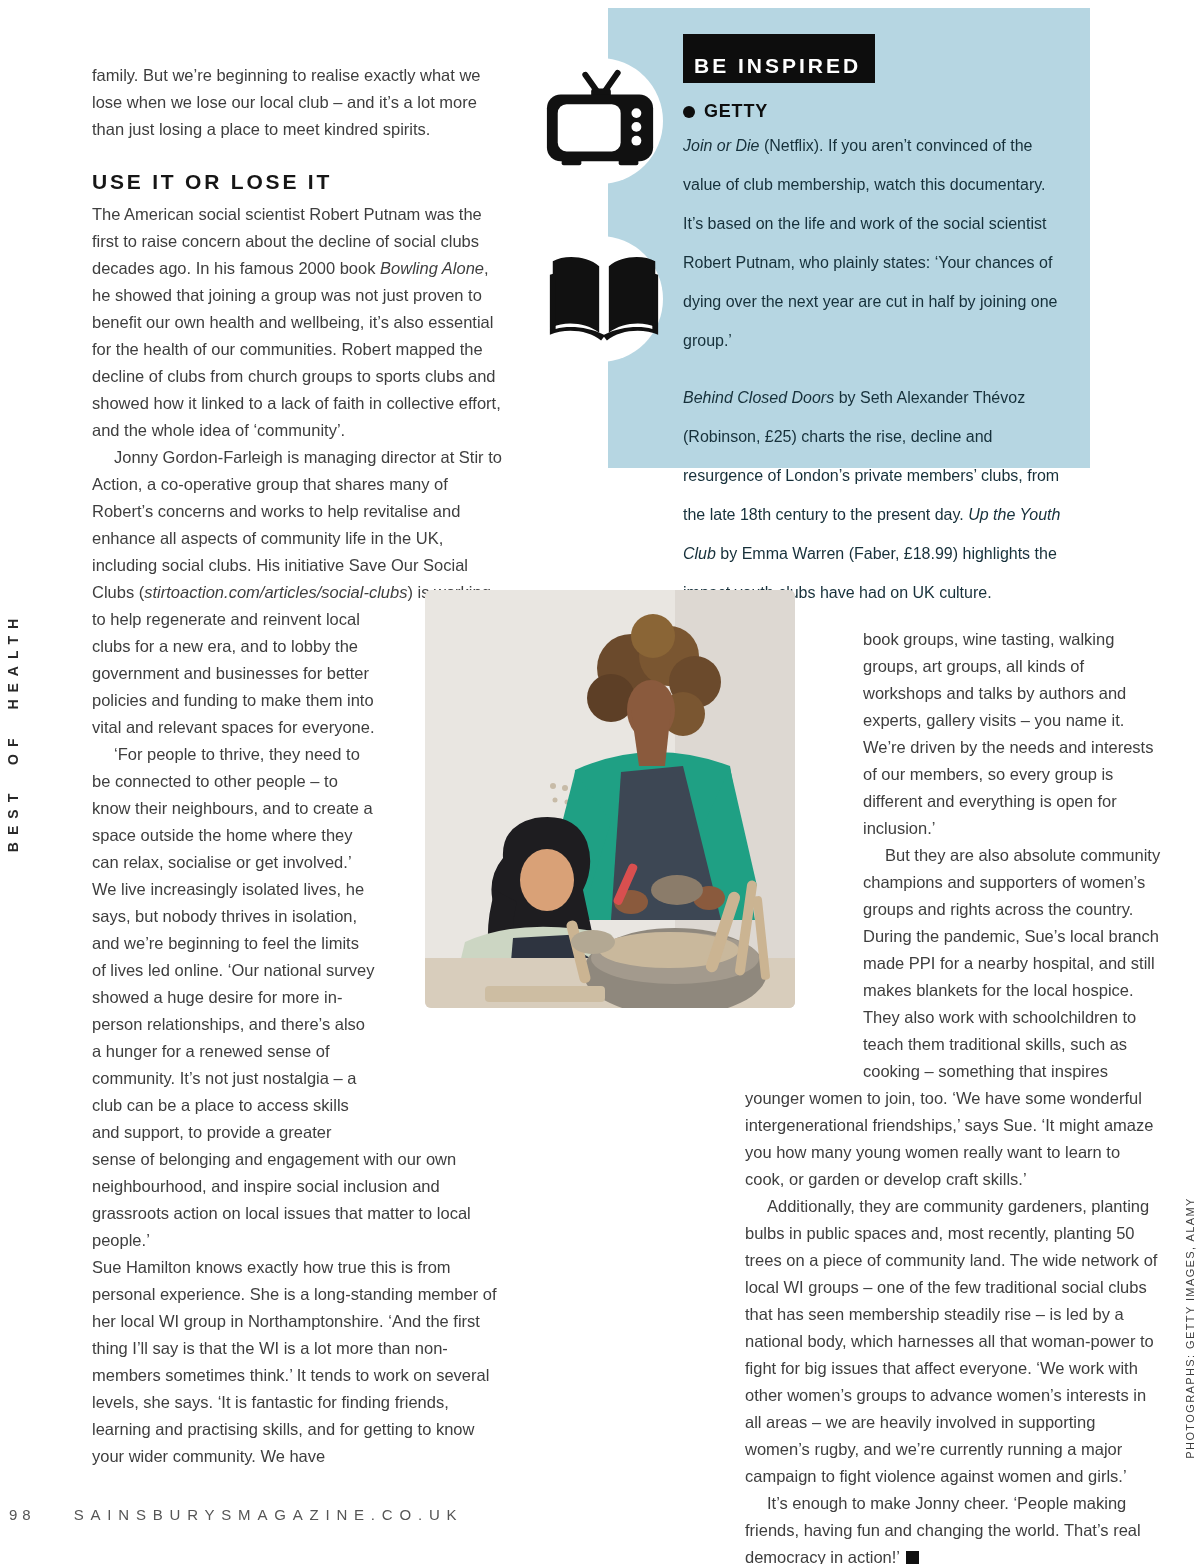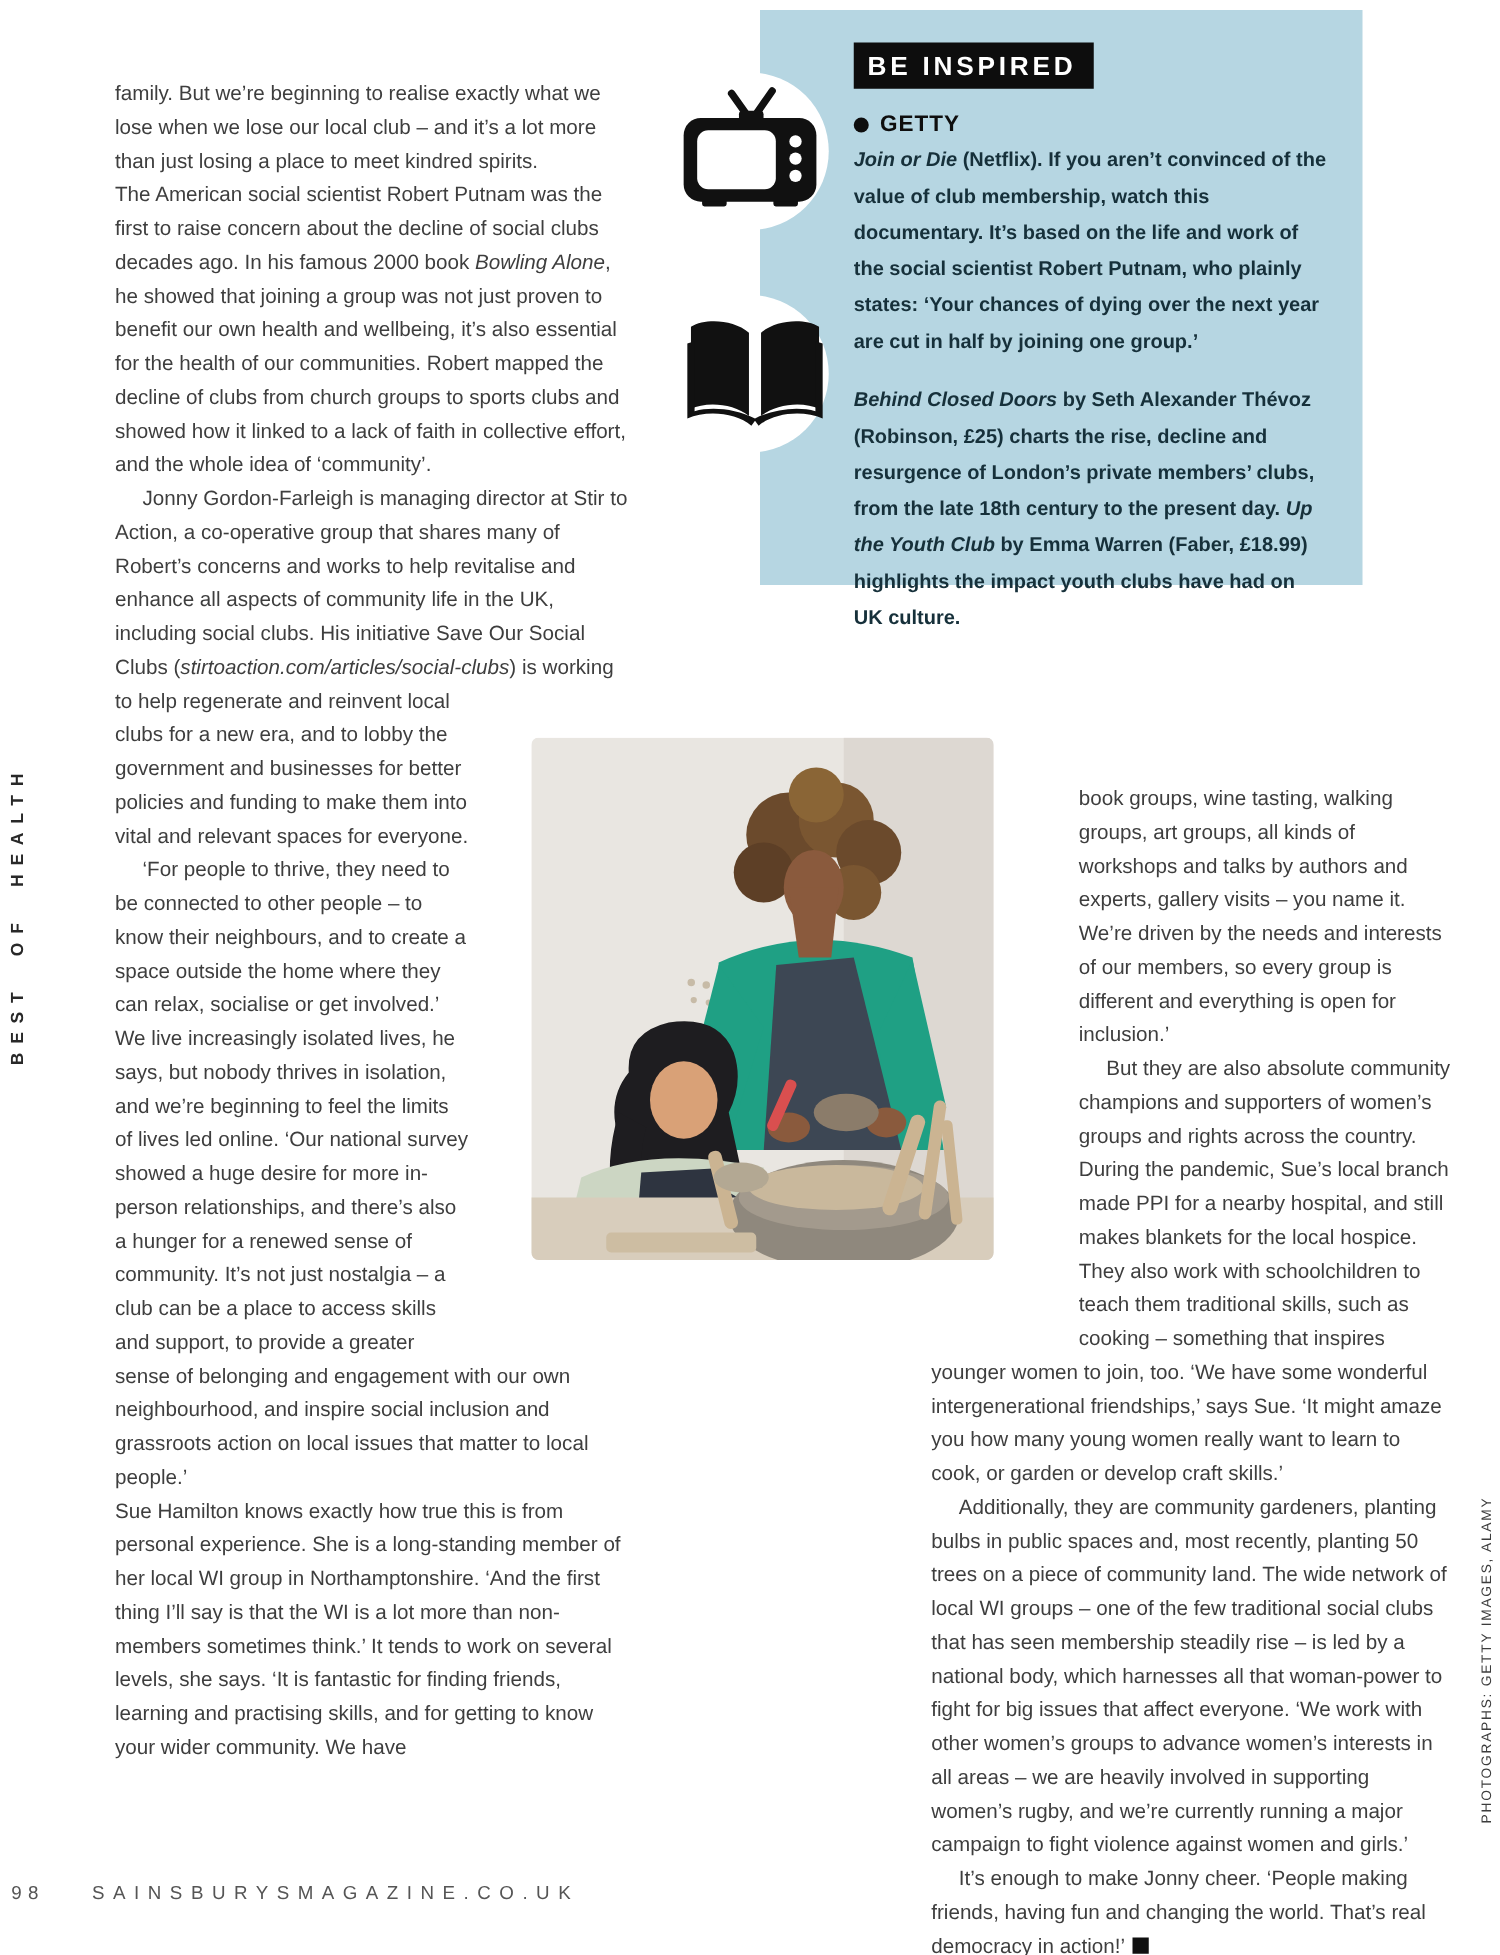--- a/index.html
+++ b/index.html
@@ -26,26 +26,26 @@
   i{font-style:italic;}
   
   .inspired{position:absolute;left:608px;top:8px;width:482px;height:460px;background:var(--box_bg);}
   .inspired .circle{position:absolute;width:126px;height:126px;border-radius:50%;background:#fff;left:-71px;}
   .circle.c1{top:50px;} .circle.c2{top:228px;}
   .inspired-icon{position:absolute;}
   .tv-icon{left:-66px;top:60px;width:118px;height:104px;}
   .book-icon{left:-62px;top:244px;width:116px;height:94px;}
   .inspired-inner{position:absolute;left:75px;top:26px;width:378px;}
   .inspired-title{display:inline-block;background:#0d0d0d;color:#fff;font-size:21px;font-weight:700;
-    letter-spacing:3px;padding:8px 14px 5px 11px;}
+    letter-spacing:3px;padding:20px 14px 5px 11px;}
   .entry{margin-top:18px;}
   .entry-label{display:flex;align-items:center;font-size:18px;font-weight:700;letter-spacing:0.8px;
     color:#0e0e0e;margin-bottom:4px;}
   .dot{width:12px;height:12px;border-radius:50%;background:#0e0e0e;display:inline-block;margin-right:9px;flex:0 0 auto;}
-  .entry-text{font-size:16px;line-height:29px;font-weight:700;color:var(--box_ink);}
+  .entry-text{font-size:16px;line-height:39px;font-weight:400;color:var(--box_ink);}
   
   .photo{position:absolute;left:425px;top:590px;width:370px;height:418px;border-radius:6px;overflow:hidden;}
   
   .vlabel{position:absolute;transform:rotate(-90deg);white-space:nowrap;text-align:center;}
   .vlabel.section{width:300px;left:-137px;top:724px;font-size:14px;font-weight:700;
     letter-spacing:7px;word-spacing:11px;color:#282828;}
   .vlabel.credit{width:300px;left:1040px;top:1322px;font-size:11px;letter-spacing:1.4px;color:#3c3c3c;}
   
   .footer{position:absolute;left:9px;top:1506px;display:flex;align-items:baseline;color:#555555;}
   .page-num{font-size:15px;letter-spacing:5px;}
@@ -57,20 +57,21 @@
 <body>
 
 <div class="page">
 
   <div class="vlabel section">BEST OF HEALTH</div>
 
   <div class="vlabel credit">PHOTOGRAPHS: GETTY IMAGES, ALAMY</div>
 
   <div class="left-col">
     <p class="body"><span>family. But we’re beginning to realise exactly what we lose when we lose our local club – and it’s a lot more than just losing a place to meet kindred spirits.</span></p>
+    <h2 class="sect">USE IT OR LOSE IT</h2>
     <p class="body"><span>The American social scientist Robert Putnam was the first to raise concern about the decline of social clubs decades ago. In his famous 2000 book </span><i>Bowling Alone</i><span>, he showed that joining a group was not just proven to benefit our own health and wellbeing, it’s also essential for the health of our communities. Robert mapped the decline of clubs from church groups to sports clubs and showed how it linked to a lack of faith in collective effort, and the whole idea of ‘community’.</span></p>
     <p class="body indent"><span>Jonny Gordon-Farleigh is managing director at Stir to Action, a co-operative group that shares many of Robert’s concerns and works to help revitalise and enhance all aspects of community life in the UK, including social clubs. His initiative Save Our Social Clubs (</span><i>stirtoaction.com/articles/social-clubs</i><span>) </span><span class="wrap-spacer-right"></span><span>is working to help regenerate and reinvent local clubs for a new era, and to lobby the government and businesses for better policies and funding to make them into vital and relevant spaces for everyone.</span></p>
     <p class="body indent"><span>‘For people to thrive, they need to be connected to other people – to know their neighbours, and to create a space outside the home where they can relax, socialise or get involved.’ We live increasingly isolated lives, he says, but nobody thrives in isolation, and we’re beginning to feel the limits of lives led online. ‘Our national survey showed a huge desire for more in-person relationships, and there’s also a hunger for a renewed sense of community. It’s not just nostalgia – a club can be a place to access skills and support, to provide a greater sense of belonging and engagement with our own neighbourhood, and inspire social inclusion and grassroots action on local issues that matter to local people.’</span></p>
     <p class="body"><span>Sue Hamilton knows exactly how true this is from personal experience. She is a long-standing member of her local WI group in Northamptonshire. ‘And the first thing I’ll say is that the WI is a lot more than non-members sometimes think.’ It tends to work on several levels, she says. ‘It is fantastic for finding friends, learning and practising skills, and for getting to know your wider community. We have</span></p>
   </div>
 
   <div class="right-col">
     <span class="wrap-spacer-left"></span>
     <p class="body"><span>book groups, wine tasting, walking groups, art groups, all kinds of workshops and talks by authors and experts, gallery visits – you name it. We’re driven by the needs and interests of our members, so every group is different and everything is open for inclusion.’</span></p>
     <p class="body indent"><span>But they are also absolute community champions and supporters of women’s groups and rights across the country. During the pandemic, Sue’s local branch made PPI for a nearby hospital, and still makes blankets for the local hospice. They also work with schoolchildren to teach them traditional skills, such as cooking – something that inspires younger women to join, too. ‘We have some wonderful intergenerational friendships,’ says Sue. ‘It might amaze you how many young women really want to learn to cook, or garden or develop craft skills.’</span></p>

